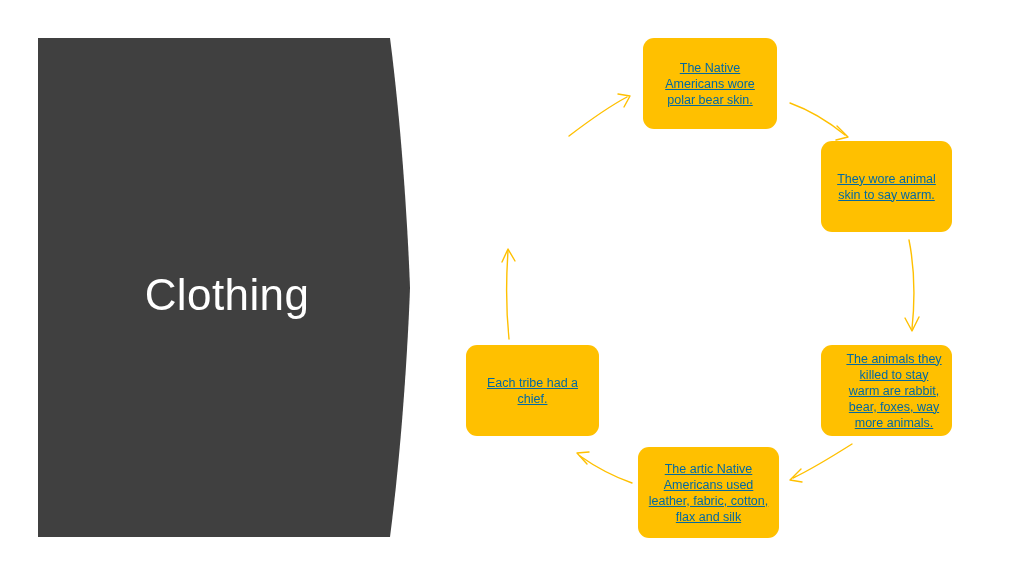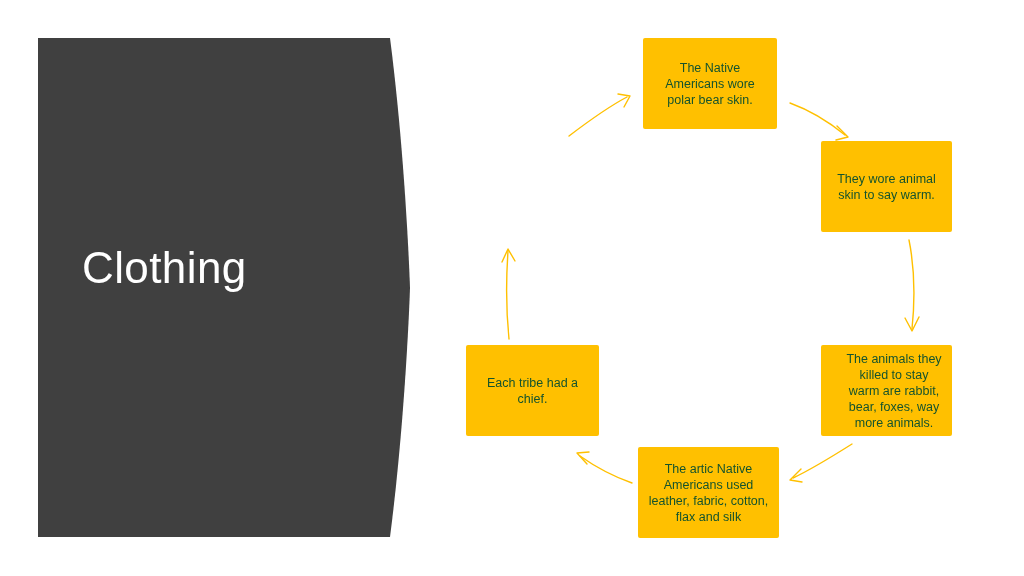--- a/index.html
+++ b/index.html
@@ -26,28 +26,29 @@
   }
   #title-panel svg {
     position: absolute;
     left: 0;
     top: 0;
     display: block;
   }
   #title-text {
     position: absolute;
     left: 44px;
-    top: 206px;
+    top: 233px;
     width: 290px;
     color: #ffffff;
     font-size: 44px;
     font-weight: 400;
     line-height: 1.1;
     letter-spacing: 0.4px;
     white-space: nowrap;
+    text-align: center;
   }
 
   
   #cycle {
     position: absolute;
     left: 0;
     top: 0;
     width: 1024px;
     height: 576px;
   }
@@ -55,30 +56,31 @@
     position: absolute;
     left: 0;
     top: 0;
     width: 1024px;
     height: 576px;
     pointer-events: none;
   }
   .node {
     position: absolute;
     background: #FFC000;
-    border-radius: 2px;
-    color: #14532d;
+    border-radius: 11px;
+    color: #0369a1;
     font-size: 12.5px;
     line-height: 1.28;
     text-align: center;
     display: flex;
     align-items: center;
     justify-content: center;
     padding: 4px 9px;
     box-sizing: border-box;
+    text-decoration: underline;
   }
   .node span { display: block; width: 100%; }
 
   #node-0 { left: 643px; top: 38px;  width: 134px; height: 91px; }
   #node-1 { left: 821px; top: 141px; width: 131px; height: 91px; justify-content: flex-end; }
   #node-2 { left: 821px; top: 345px; width: 131px; height: 91px; padding-left: 24px; }
   #node-3 { left: 638px; top: 447px; width: 141px; height: 91px; }
   #node-4 { left: 466px; top: 345px; width: 133px; height: 91px; }
   #node-5 { left: 466px; top: 141px; width: 133px; height: 91px; }
 </style>

